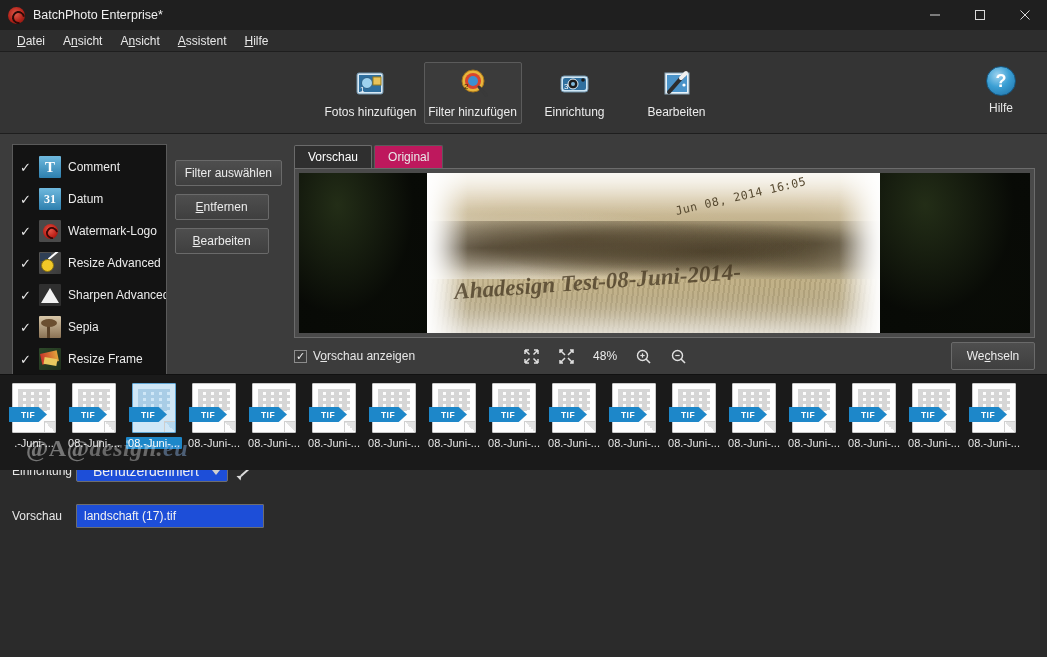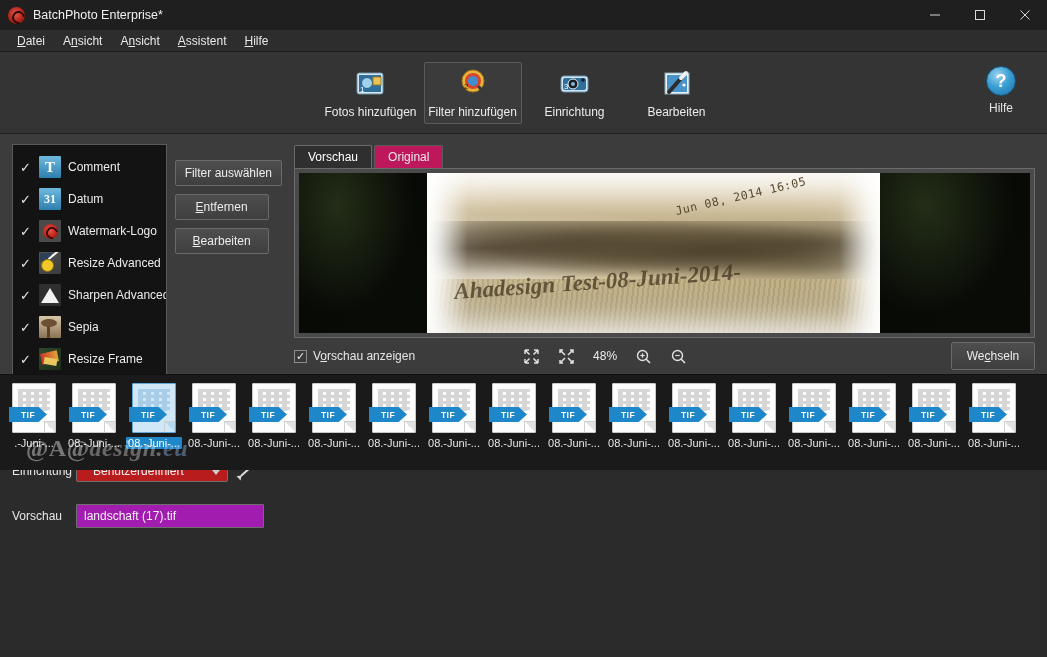--- a/index.html
+++ b/index.html
@@ -94,32 +94,32 @@
     background:#e8c95f;transform:rotate(10deg);}
 
   .filter-btns { display: flex; flex-direction: column; gap: 8px; padding-top: 16px; }
   .btn { background: linear-gradient(#4e4e4e, #3f3f3f); border: 1px solid #6a6a6a; border-radius: 2px;
     color: #ececec; font-size: 12px; padding: 5px 9px; text-align: center; white-space: nowrap; }
   .btn u { text-decoration: underline; }
   .btn.wide { width: 94px; }
 
   .preset-row { display: flex; align-items: center; margin-top: 56px; gap: 8px; }
   .lbl { font-size: 12px; color: #e6e6e6; width: 56px; flex: 0 0 56px; }
-  .select { width: 152px; height: 22px; background: #b91c1c; border: 1px solid #6e6e6e; border-radius: 2px;
-    display: flex; align-items: center; padding: 0 16px; font-size: 12px; color: #f0f0f0; position: relative; }
+  .select { width: 152px; height: 22px; background: #1d4ed8; border: 1px solid #6e6e6e; border-radius: 2px;
+    display: flex; align-items: center; padding: 0 16px; font-size: 14px; color: #f0f0f0; position: relative; }
   .select .caret { position: absolute; right: 7px; top: 9px; width: 0; height: 0;
     border-left: 4px solid transparent; border-right: 4px solid transparent; border-top: 5px solid #cfcfcf; }
   .pencil { width: 20px; height: 20px; position: relative; }
   .pencil::before { content:""; position:absolute; left:3px; top:9px; width:15px; height:2px;
     background:#dcdcdc; transform: rotate(-42deg); }
   .pencil::after { content:""; position:absolute; left:2px; top:13px; width:0;height:0;
     border-left:4px solid #dcdcdc;border-top:3px solid transparent;border-bottom:3px solid transparent;
     transform: rotate(-42deg); }
   .preview-row { display: flex; align-items: center; margin-top: 22px; gap: 8px; }
-  .textfield { width: 188px; height: 24px; background: #a21caf; border: 1px solid #6e6e6e; border-radius: 1px;
+  .textfield { width: 188px; height: 24px; background: #1d4ed8; border: 1px solid #6e6e6e; border-radius: 1px;
     display: flex; align-items: center; padding: 0 7px; font-size: 12px; color: #f2f2f2; }
 
   
   .right-col { flex: 1 1 auto; display: flex; flex-direction: column; min-width: 0; padding-left: 12px; }
   .tabs { display: flex; align-items: flex-end; height: 24px; }
   .tab { padding: 4px 13px 4px; font-size: 12px; color: #e9e9e9; border: 1px solid #5a5a5a;
     border-bottom: none; border-radius: 2px 2px 0 0; background: #be185d; margin-right: 2px; }
   .tab.active { background: #2f2f2f; border-color: #6b6b6b; color: #ffffff; }
   .preview-frame { flex: 1 1 auto; border: 1px solid #6b6b6b; background: #4a4a4a; padding: 4px;
     min-height: 0; }

